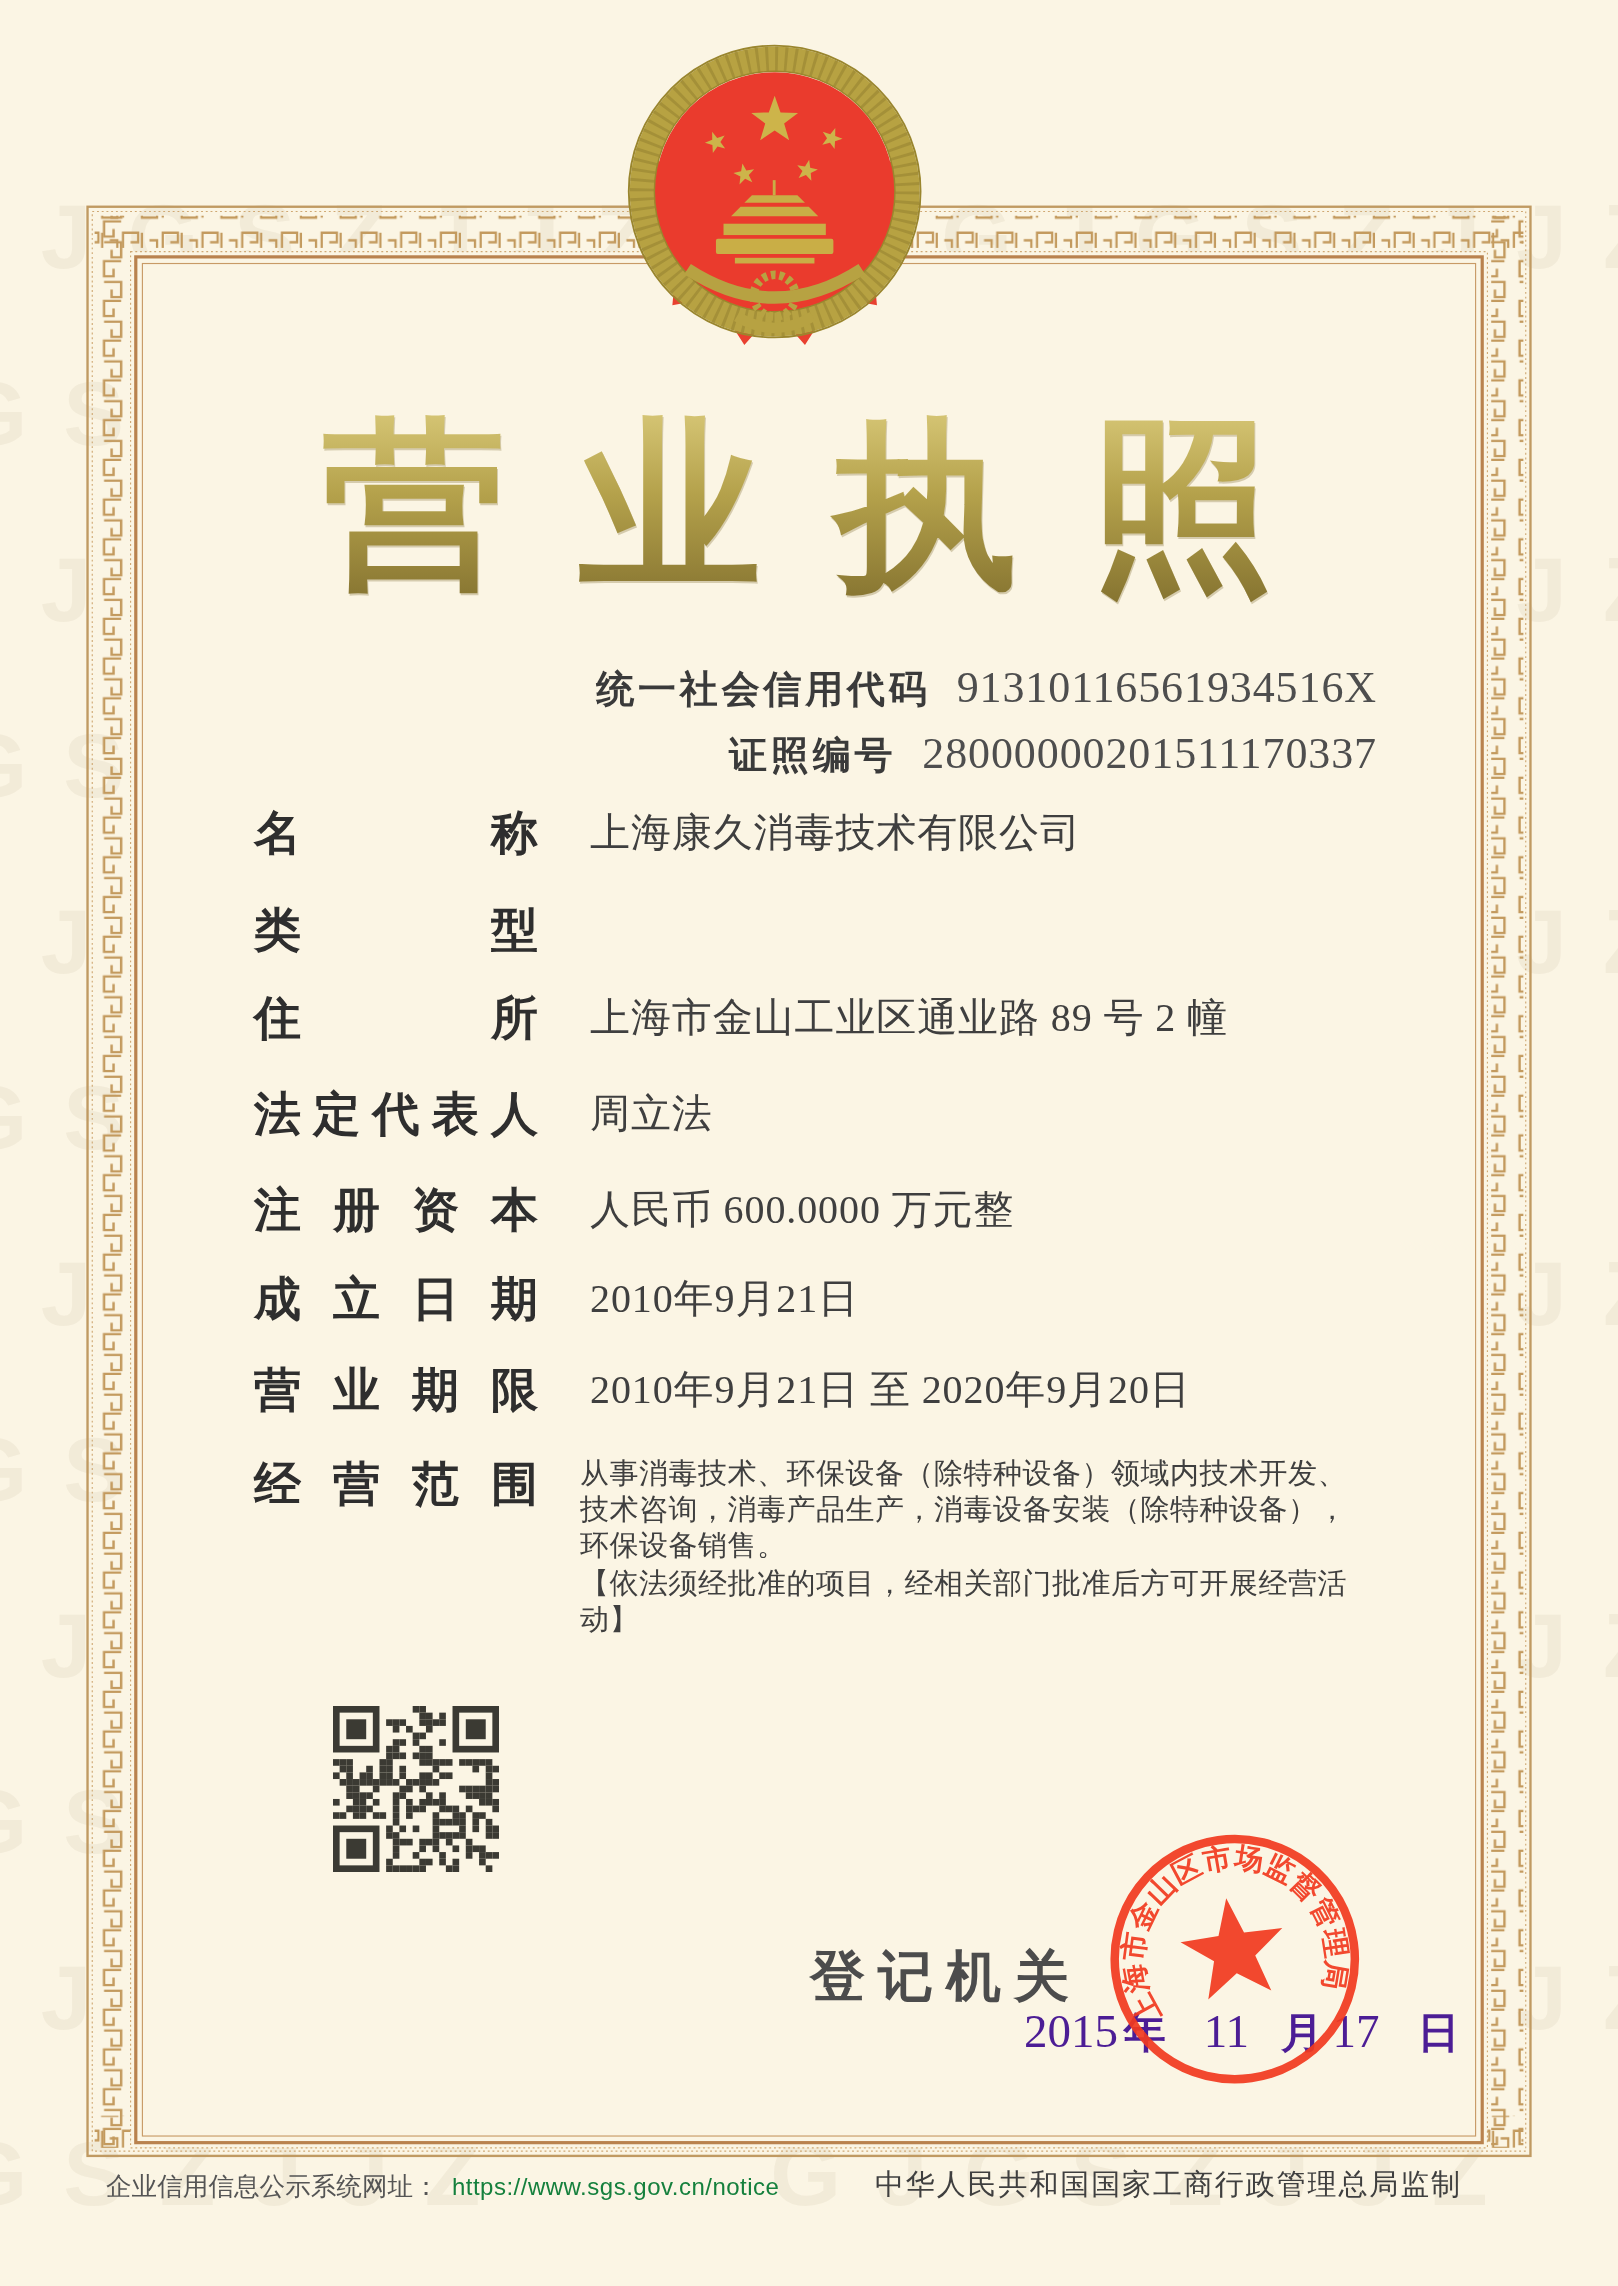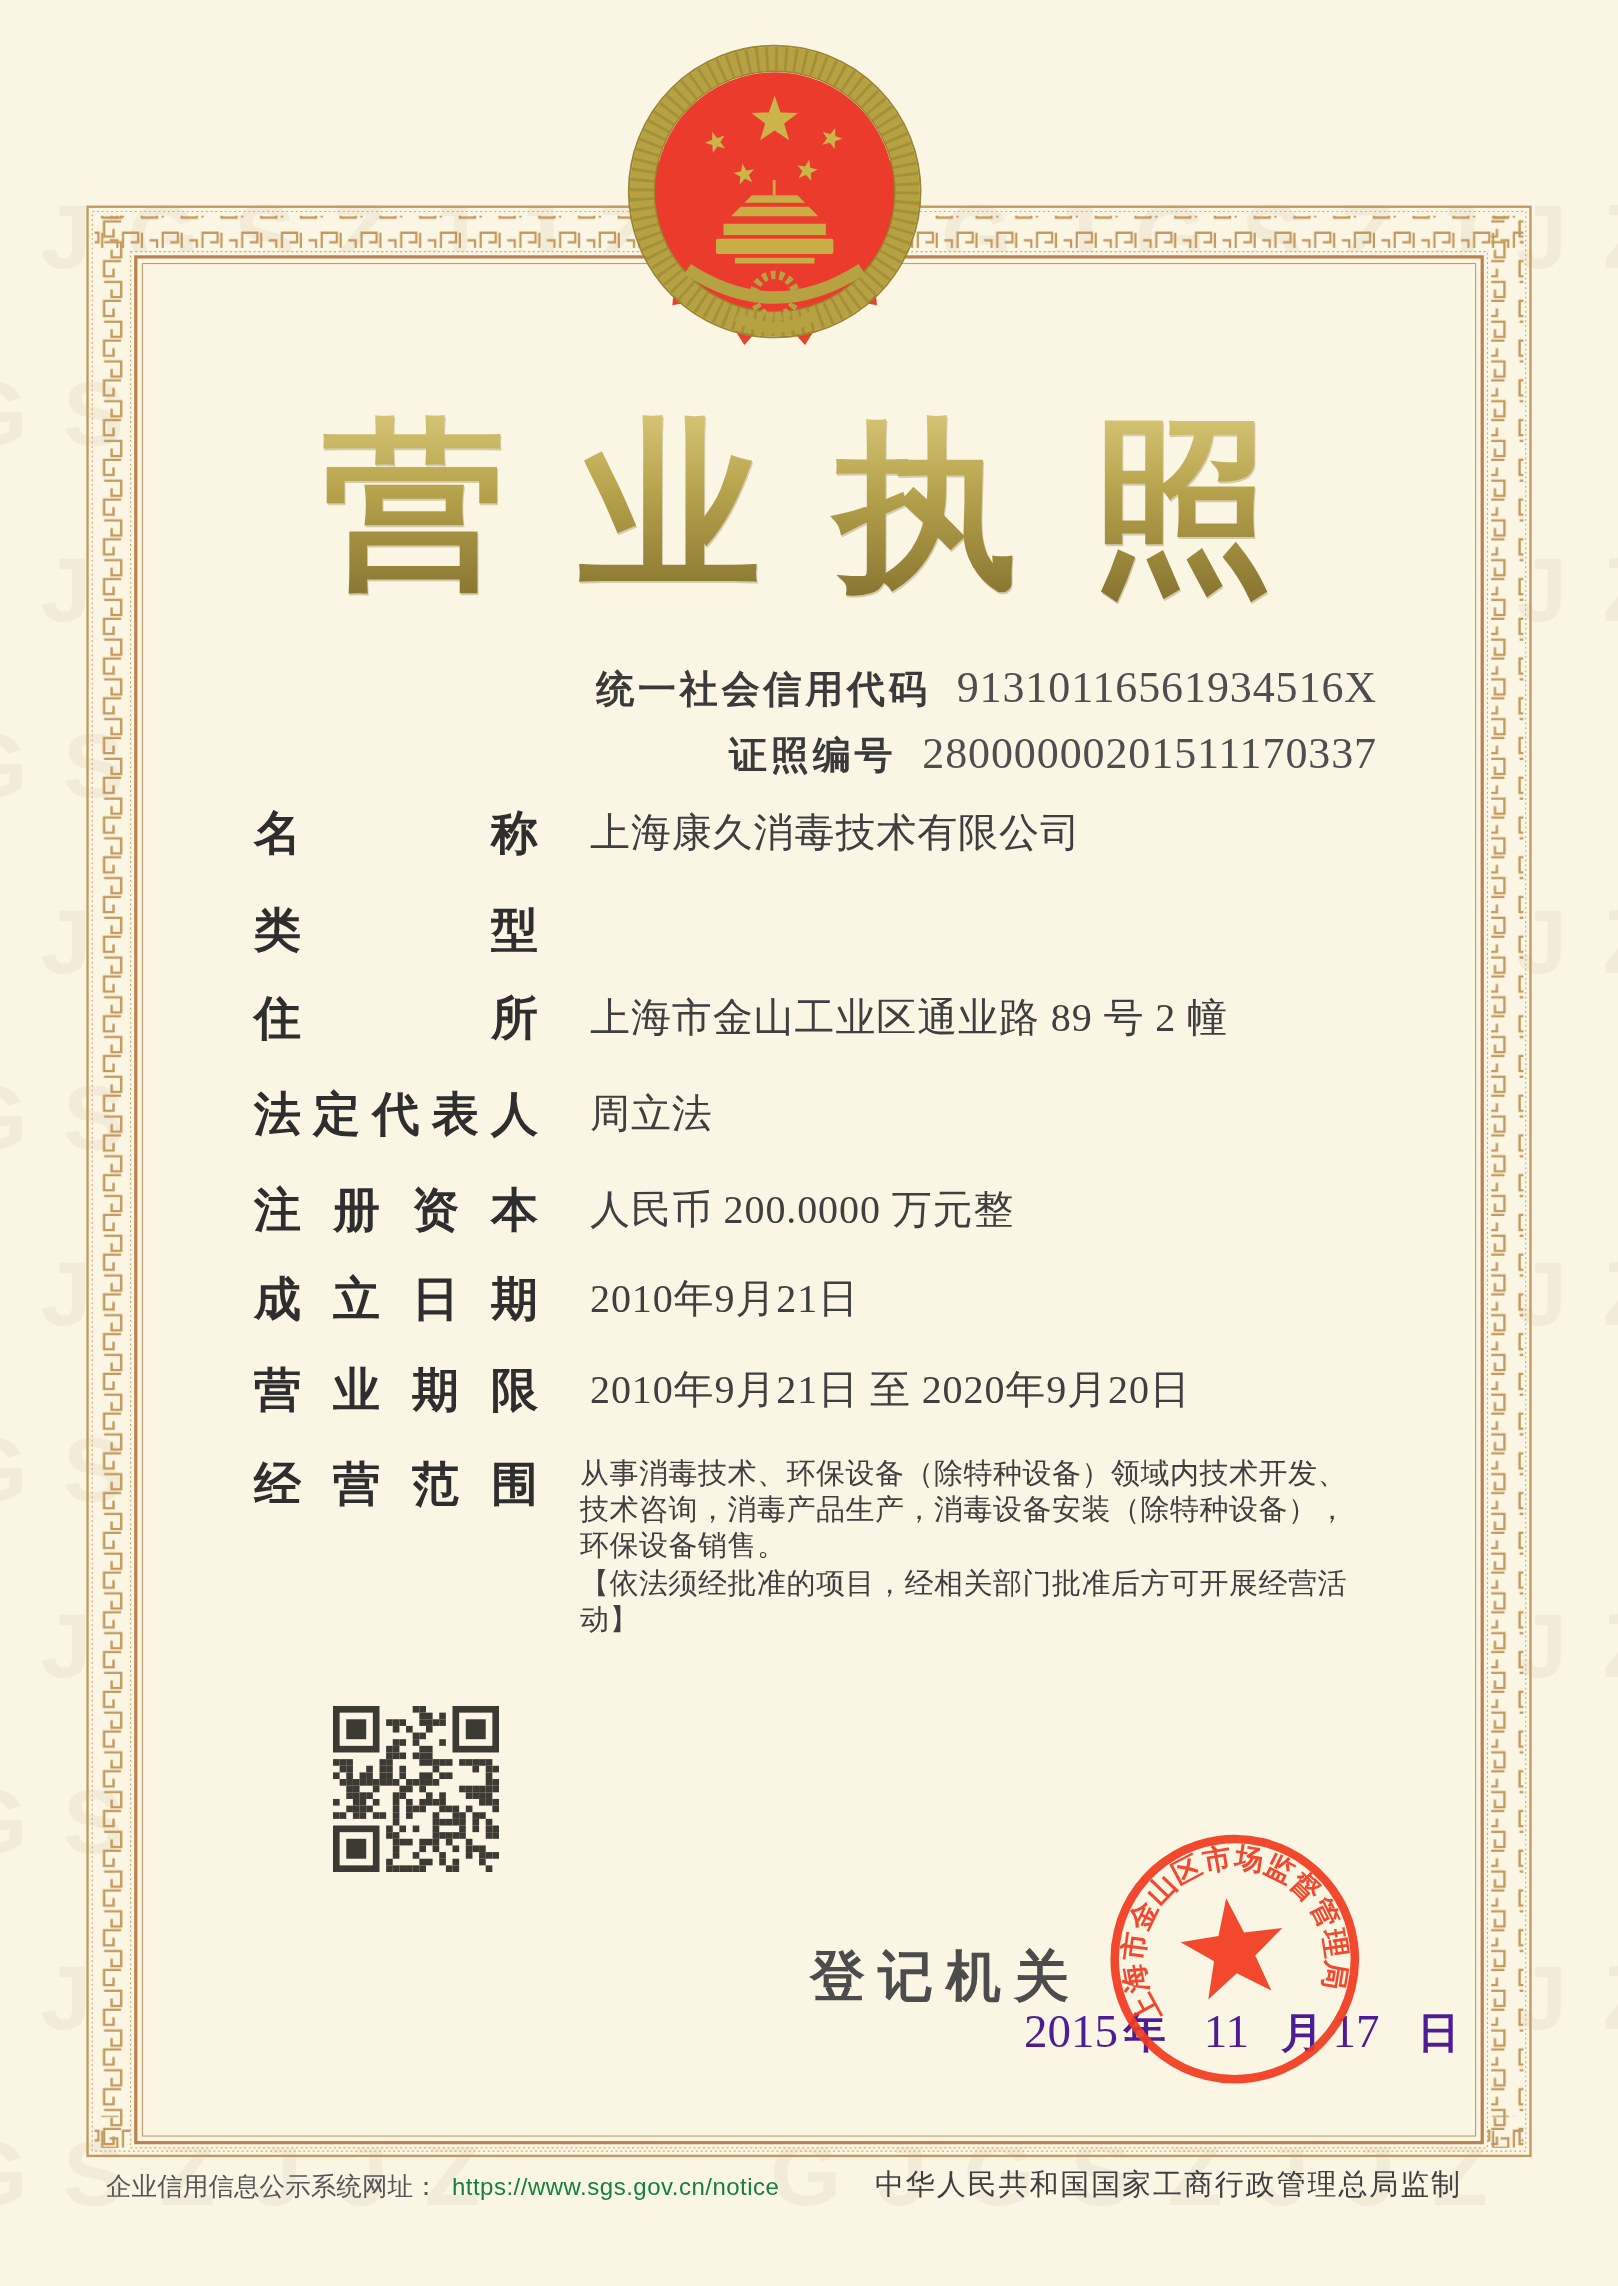--- a/index.html
+++ b/index.html
@@ -148,21 +148,21 @@
   <div class="row" style="top:989px">
     <div class="row-label">住所</div>
     <div class="row-value">上海市金山工业区通业路 89 号 2 幢</div>
   </div>
   <div class="row" style="top:1085px">
     <div class="row-label">法定代表人</div>
     <div class="row-value">周立法</div>
   </div>
   <div class="row" style="top:1181px">
     <div class="row-label">注册资本</div>
-    <div class="row-value">人民币 200.0000 万元整</div>
+    <div class="row-value">人民币 600.0000 万元整</div>
   </div>
   <div class="row" style="top:1270px">
     <div class="row-label">成立日期</div>
     <div class="row-value">2010年9月21日</div>
   </div>
   <div class="row" style="top:1361px">
     <div class="row-label">营业期限</div>
     <div class="row-value">2010年9月21日 至 2020年9月20日</div>
   </div>
   <div class="row" style="top:1455px">

